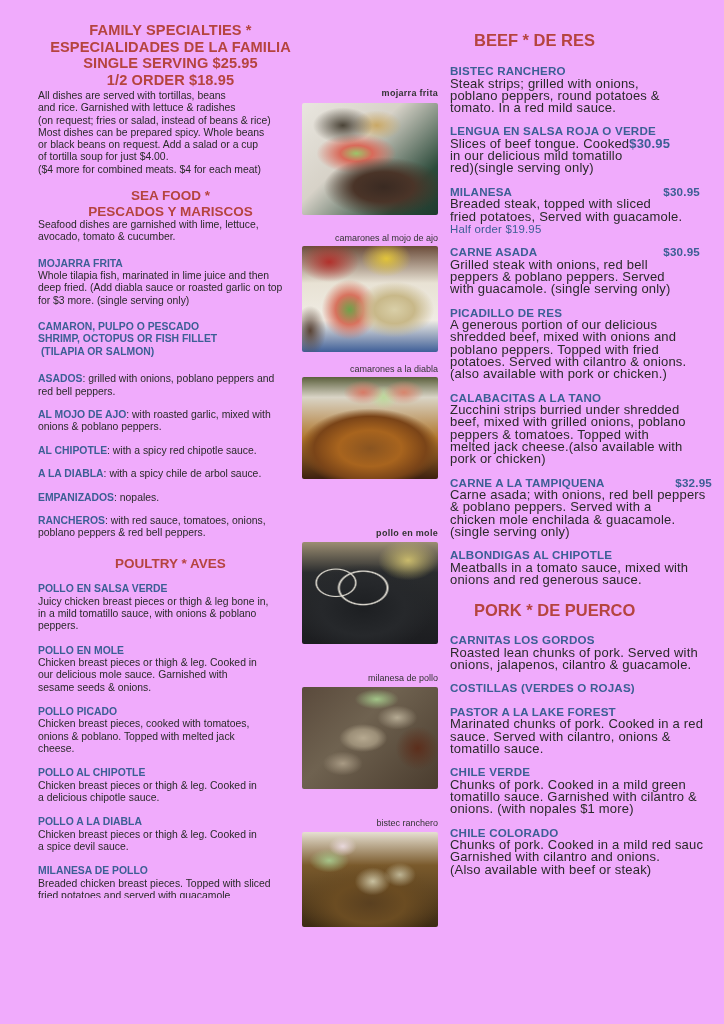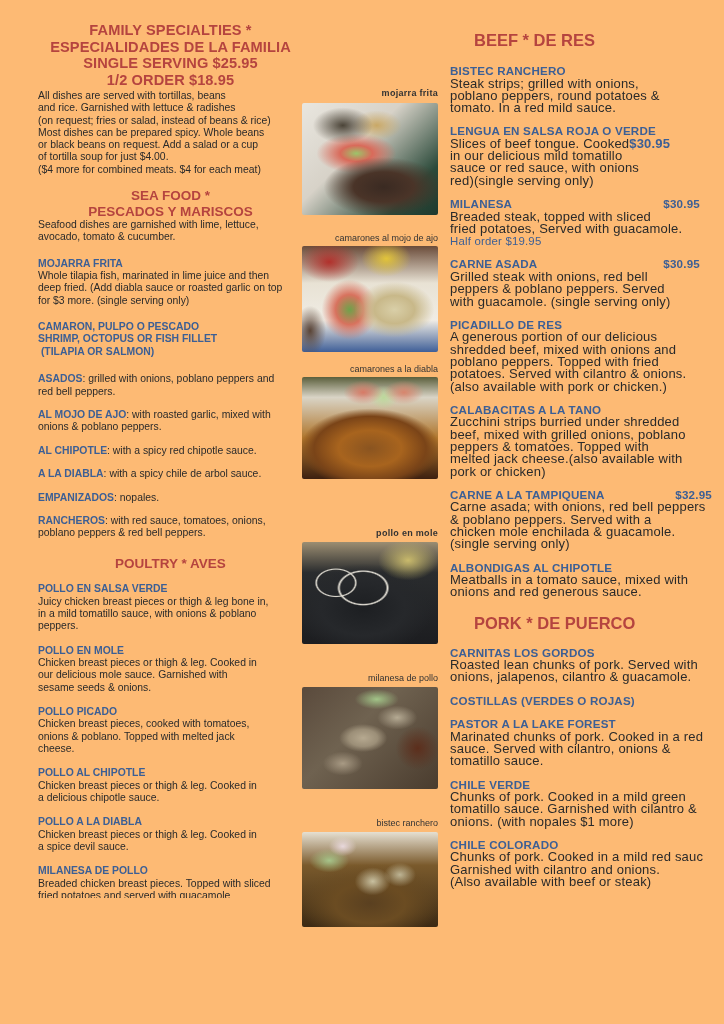--- a/index.html
+++ b/index.html
@@ -1,18 +1,18 @@
 <!DOCTYPE html>
 <html><head>
   <meta charset="utf-8">
   <style>
     * { box-sizing: border-box; margin: 0; padding: 0; }
     html, body { width: 724px; height: 1024px; background: #ffffff; overflow: hidden; }
     body { position: relative; font-family: "Liberation Sans", sans-serif; color: #262626; }
-    .page { position: absolute; left: 0; top: 0; width: 724px; height: 1024px; background: #fdba74; }
+    .page { position: absolute; left: 0; top: 0; width: 724px; height: 1024px; background: #f0abfc; }
 
     
     .left { position: absolute; left: 38px; top: 22px; width: 265px; }
     .hdr-red { color: #b5443f; font-weight: bold; text-align: center; }
     .fam-hdr { font-size: 14.6px; line-height: 16.5px; letter-spacing: 0.1px; }
     .fam-hdr div:nth-child(1) { margin-left: 0px; }
     .fam-hdr div:nth-child(2) { margin-left: 0px; }
     .intro { font-size: 10.4px; line-height: 12.3px; margin-top: 2px; color: #2a2a2a; }
     .sec-hdr-left { font-size: 13.5px; line-height: 15.5px; margin-top: 10px; }
     .sea-intro { font-size: 10.4px; line-height: 12.3px; color: #2a2a2a; }
@@ -237,21 +237,20 @@
       <div class="item-r">
         <div class="item-name-r" style="width:272px">
             <span>LENGUA EN SALSA ROJA O VERDE</span>
           </div>
         <div class="item-desc-r">
           <div style="display:flex; justify-content:flex-start; width:250px">
             <span>Slices of beef tongue. Cooked</span>
             <span class="price-inline">$30.95</span>
           </div>
           <div>in our delicious mild tomatillo</div>
-          <div>sauce or red sauce, with onions</div>
           <div>red)(single serving only)</div>
         </div>
       </div>
 
       <div class="item-r">
         <div class="item-name-r">
             <span>MILANESA</span>
             <span>$30.95</span>
           </div>
         <div class="item-desc-r">

